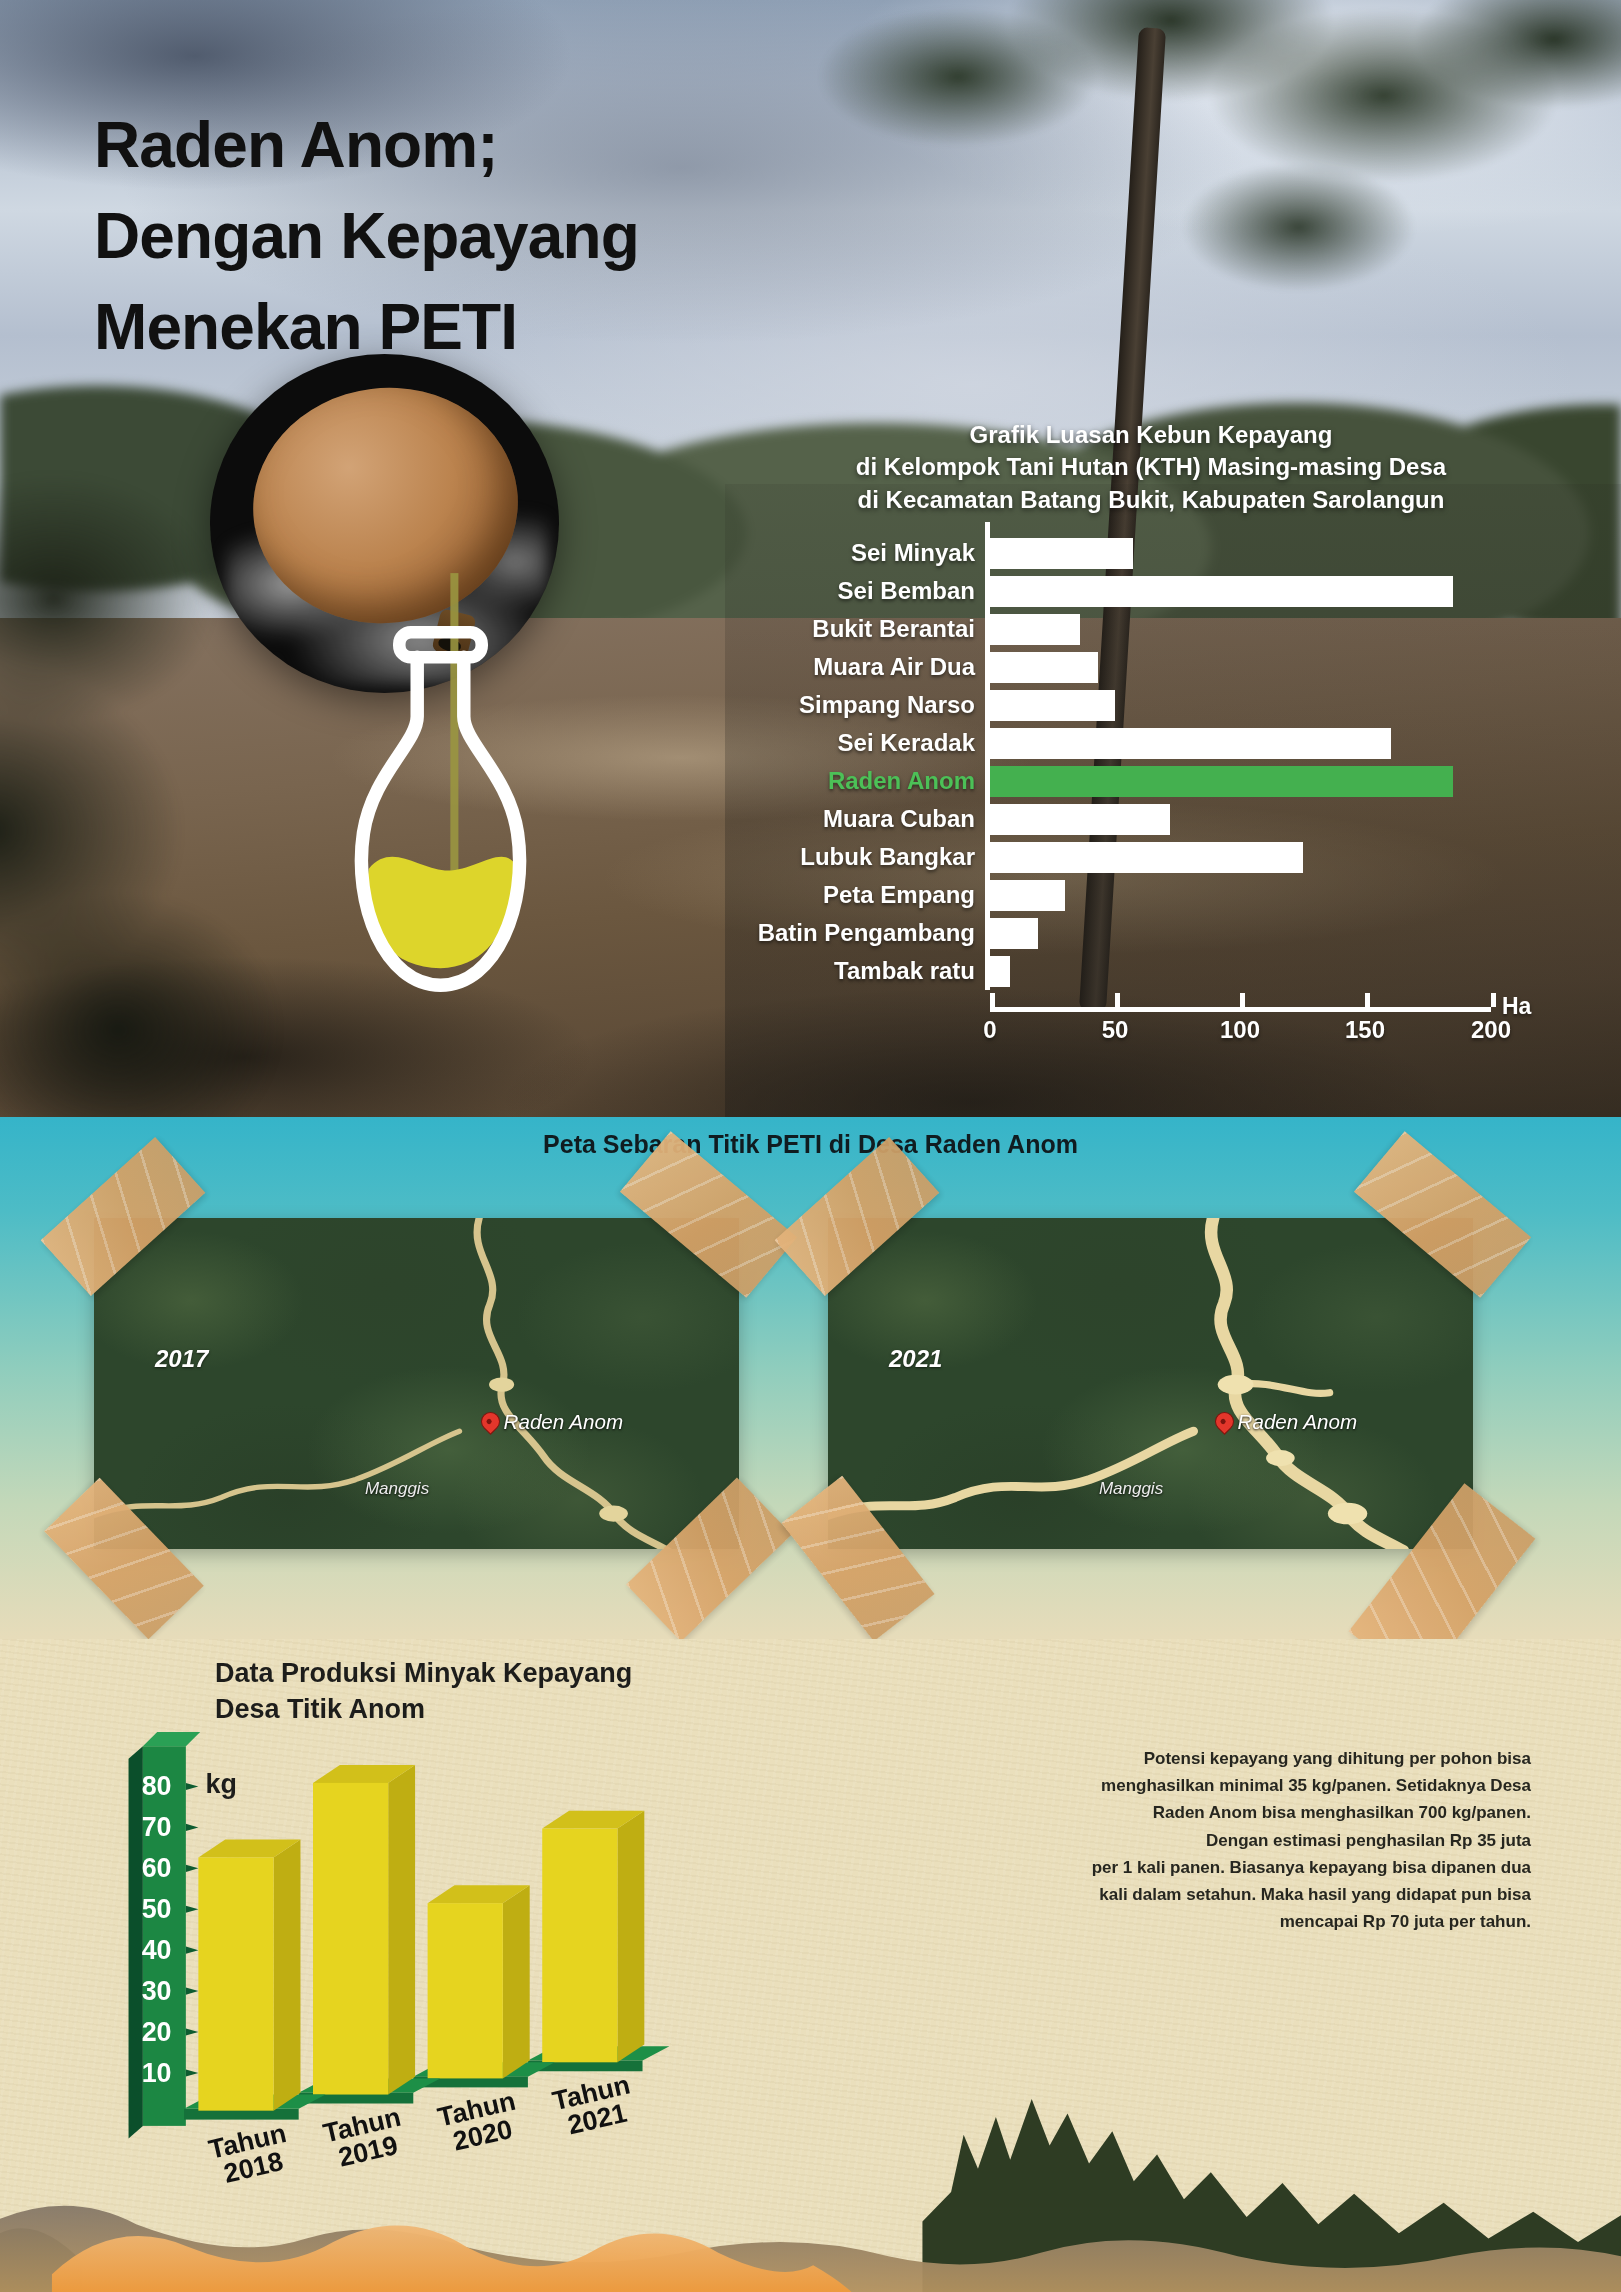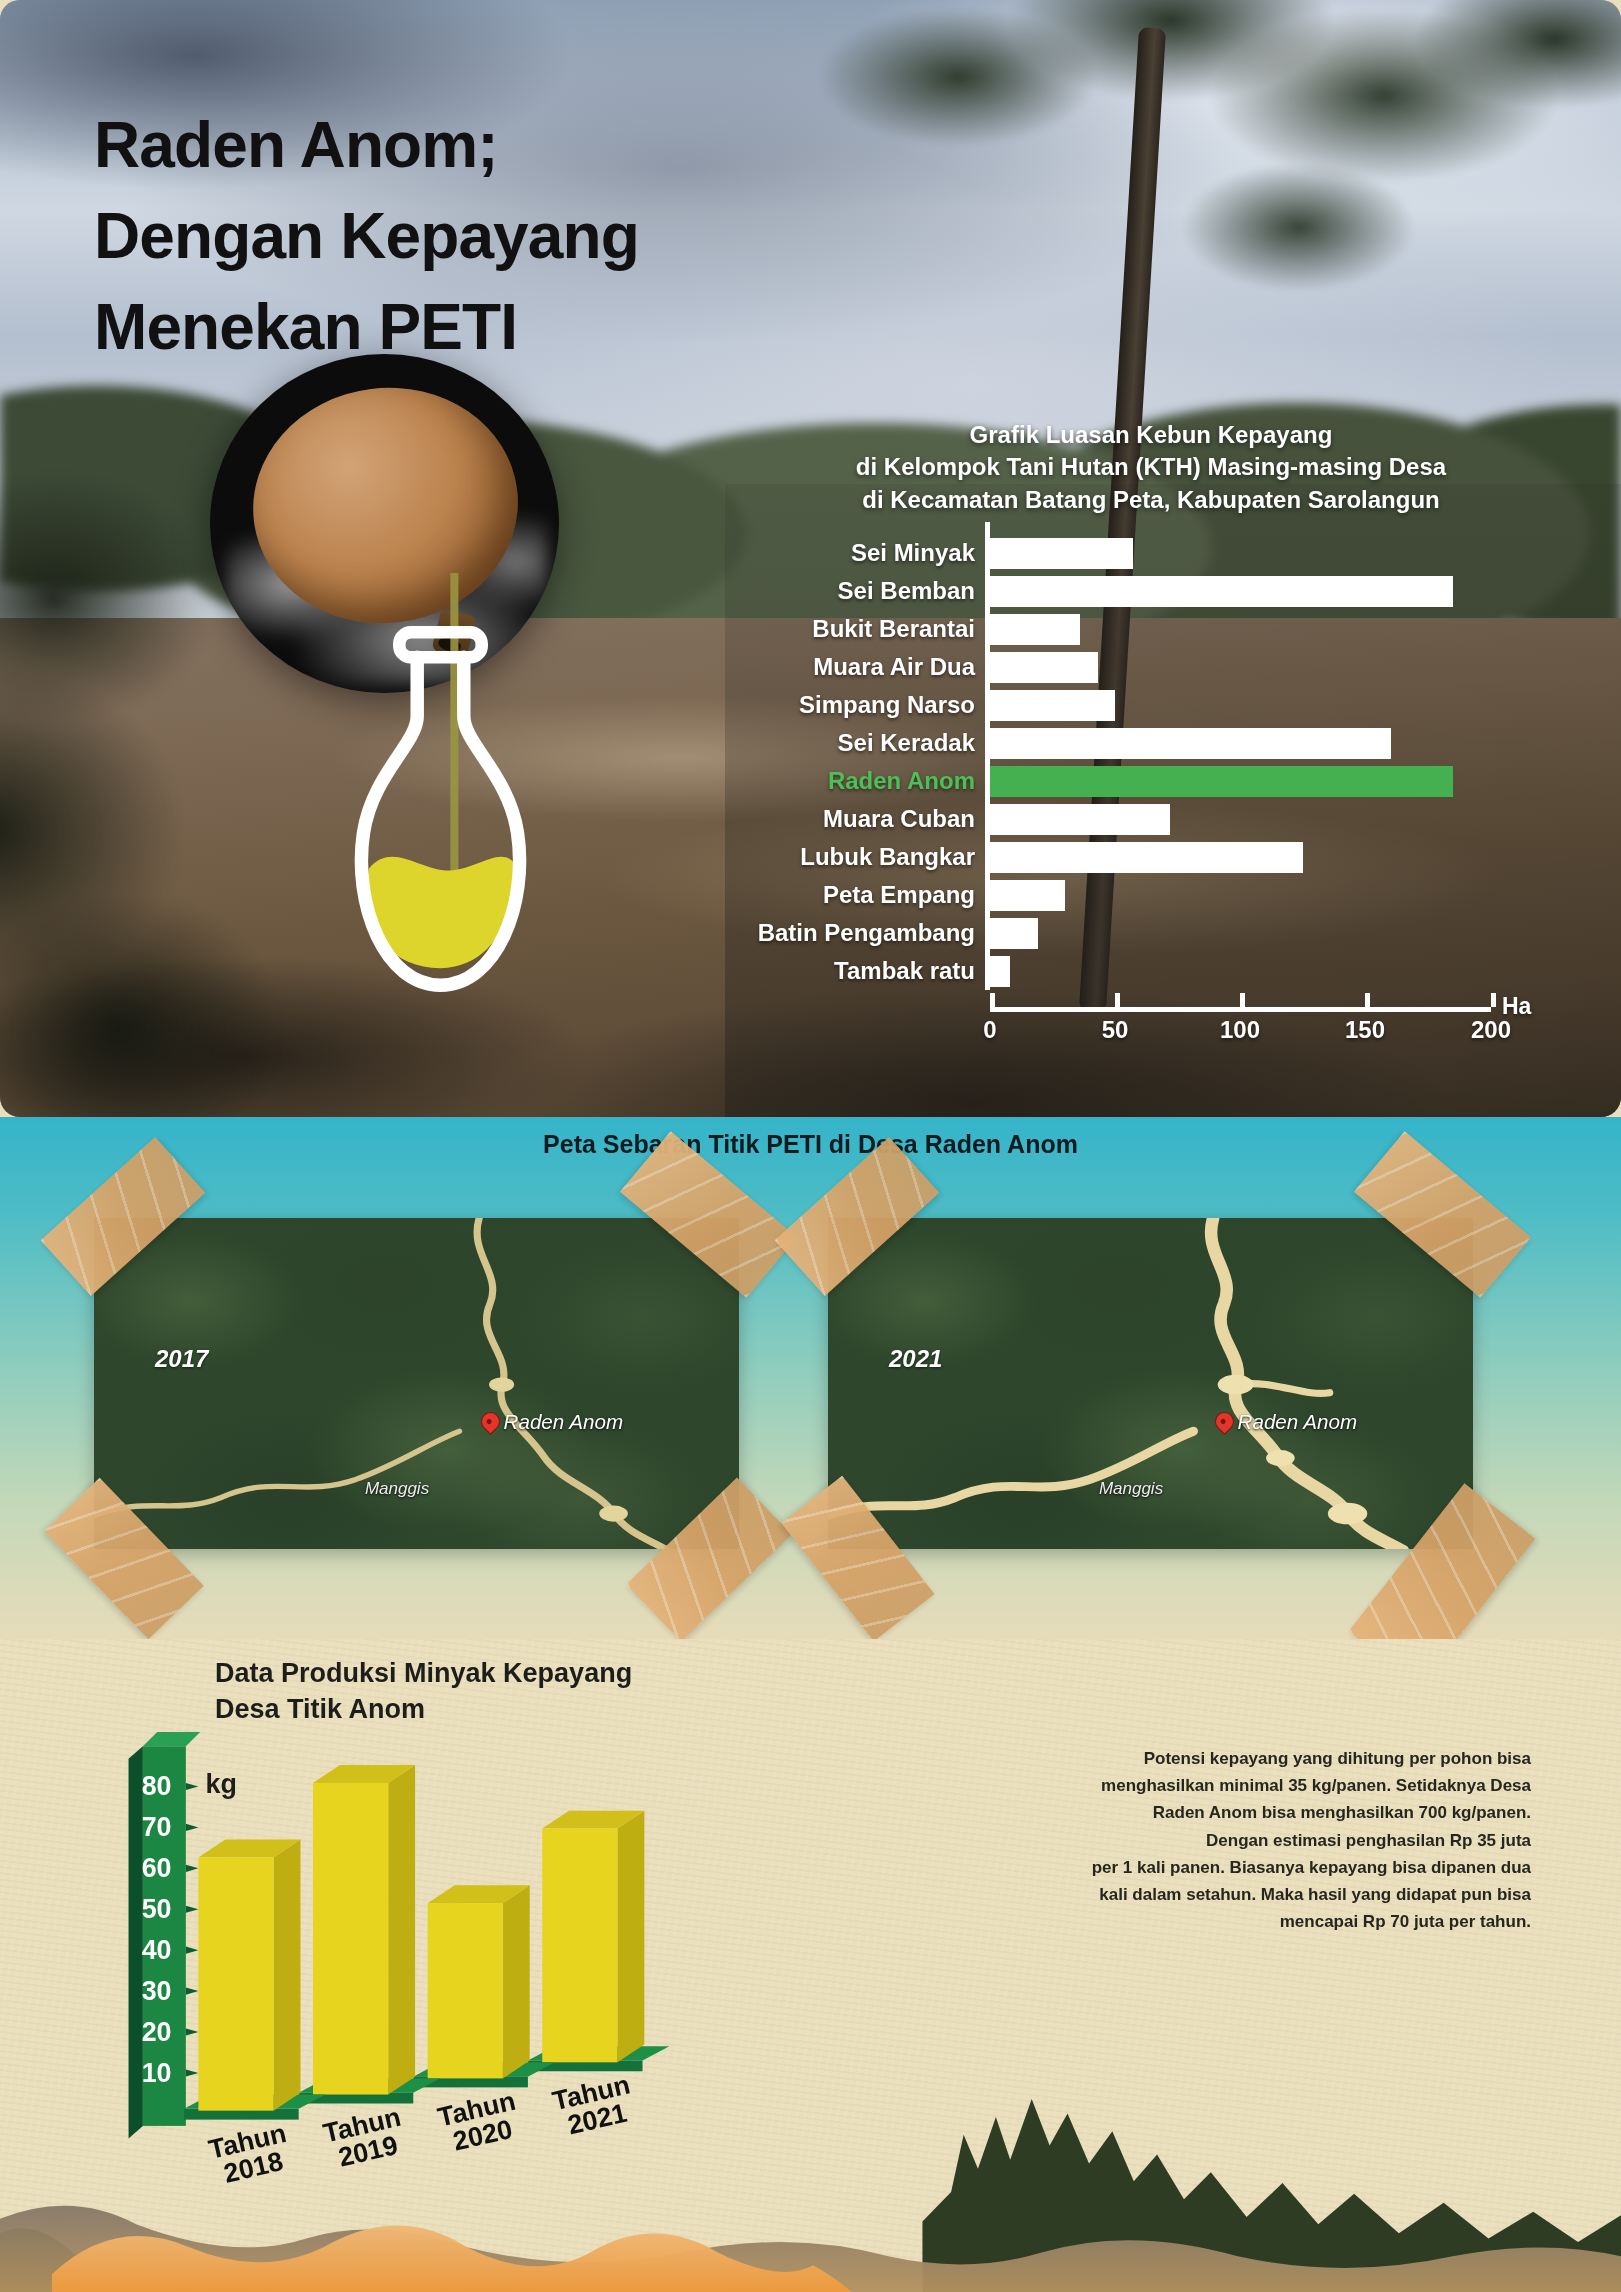--- a/index.html
+++ b/index.html
@@ -1,20 +1,20 @@
 <!DOCTYPE html>
 <html style="font-size:14.3px"><head>
 <meta charset="utf-8">
 <style>
   html,body{margin:0;padding:0;background:#555;}
   .poster{position:relative;width:1621px;height:2293px;overflow:hidden;
           font-family:"Liberation Sans","DejaVu Sans",sans-serif;background:#eadfbc;}
 
   
-  .photo{position:absolute;left:0;top:0;width:1621px;height:1117px;overflow:hidden;background:#9aa6b6;border-radius:20px;}
+  .photo{position:absolute;left:0;top:0;width:1621px;height:1117px;overflow:hidden;background:#9aa6b6;}
   .sky{position:absolute;left:0;top:0;width:100%;height:699px;
     background:
       radial-gradient(ellipse 555px 197px at 12% 8%, rgba(58,68,86,.78), transparent 68%),
       radial-gradient(ellipse 806px 251px at 42% 24%, rgba(100,110,128,.55), transparent 70%),
       radial-gradient(ellipse 681px 233px at 82% 10%, rgba(238,242,248,.95), transparent 72%),
       radial-gradient(ellipse 806px 269px at 60% 55%, rgba(210,216,226,.8), transparent 75%),
       linear-gradient(180deg,#8fa0b5 0%,#aebbcc 12%,#cfd8e2 30%,#b4bfcf 48%,#c6cfda 66%,#d8dee6 100%);}
   .forest-band{position:absolute;left:0;top:385px;width:100%;height:296px;filter:blur(5.4px);
     background:
       radial-gradient(ellipse 385px 170px at 6% 35%, #3c4a36 60%, transparent 61%),
@@ -167,21 +167,21 @@
       <rect x="131" y="0" width="9" height="402" fill="#9a9640" opacity="0.9"></rect>
       <path d="M40,330 C65,300 95,330 125,332 C155,334 185,305 201,322 C208,355 192,440 120,441 C58,441 30,390 40,330 Z" fill="#ddd52b"></path>
       <rect x="74" y="66" width="92" height="28" rx="13" fill="none" stroke="#ffffff" stroke-width="14"></rect>
       <path d="M94,94 L94,160 C94,190 44,225 34,290 C22,370 58,460 120,460 C182,460 218,370 206,290 C196,225 146,190 146,160 L146,94" fill="none" stroke="#ffffff" stroke-width="15" stroke-linejoin="round" stroke-linecap="round"></path>
     </svg>
 
     <div class="hbar">
       <div class="hbar-title">
         <div>Grafik Luasan Kebun Kepayang</div>
         <div>di Kelompok Tani Hutan (KTH) Masing-masing Desa</div>
-        <div>di Kecamatan Batang Peta, Kabupaten Sarolangun</div>
+        <div>di Kecamatan Batang Bukit, Kabupaten Sarolangun</div>
       </div>
       <div class="hbar-rows" id="hbar-rows">
           <div class="hbar-row">
             <div class="hbar-label">Sei Minyak</div>
             <div class="hbar-track">
               <div class="hbar-bar" style="width: 143px; background: rgb(255, 255, 255);"></div>
             </div>
           </div>
           <div class="hbar-row">
             <div class="hbar-label">Sei Bemban</div>

